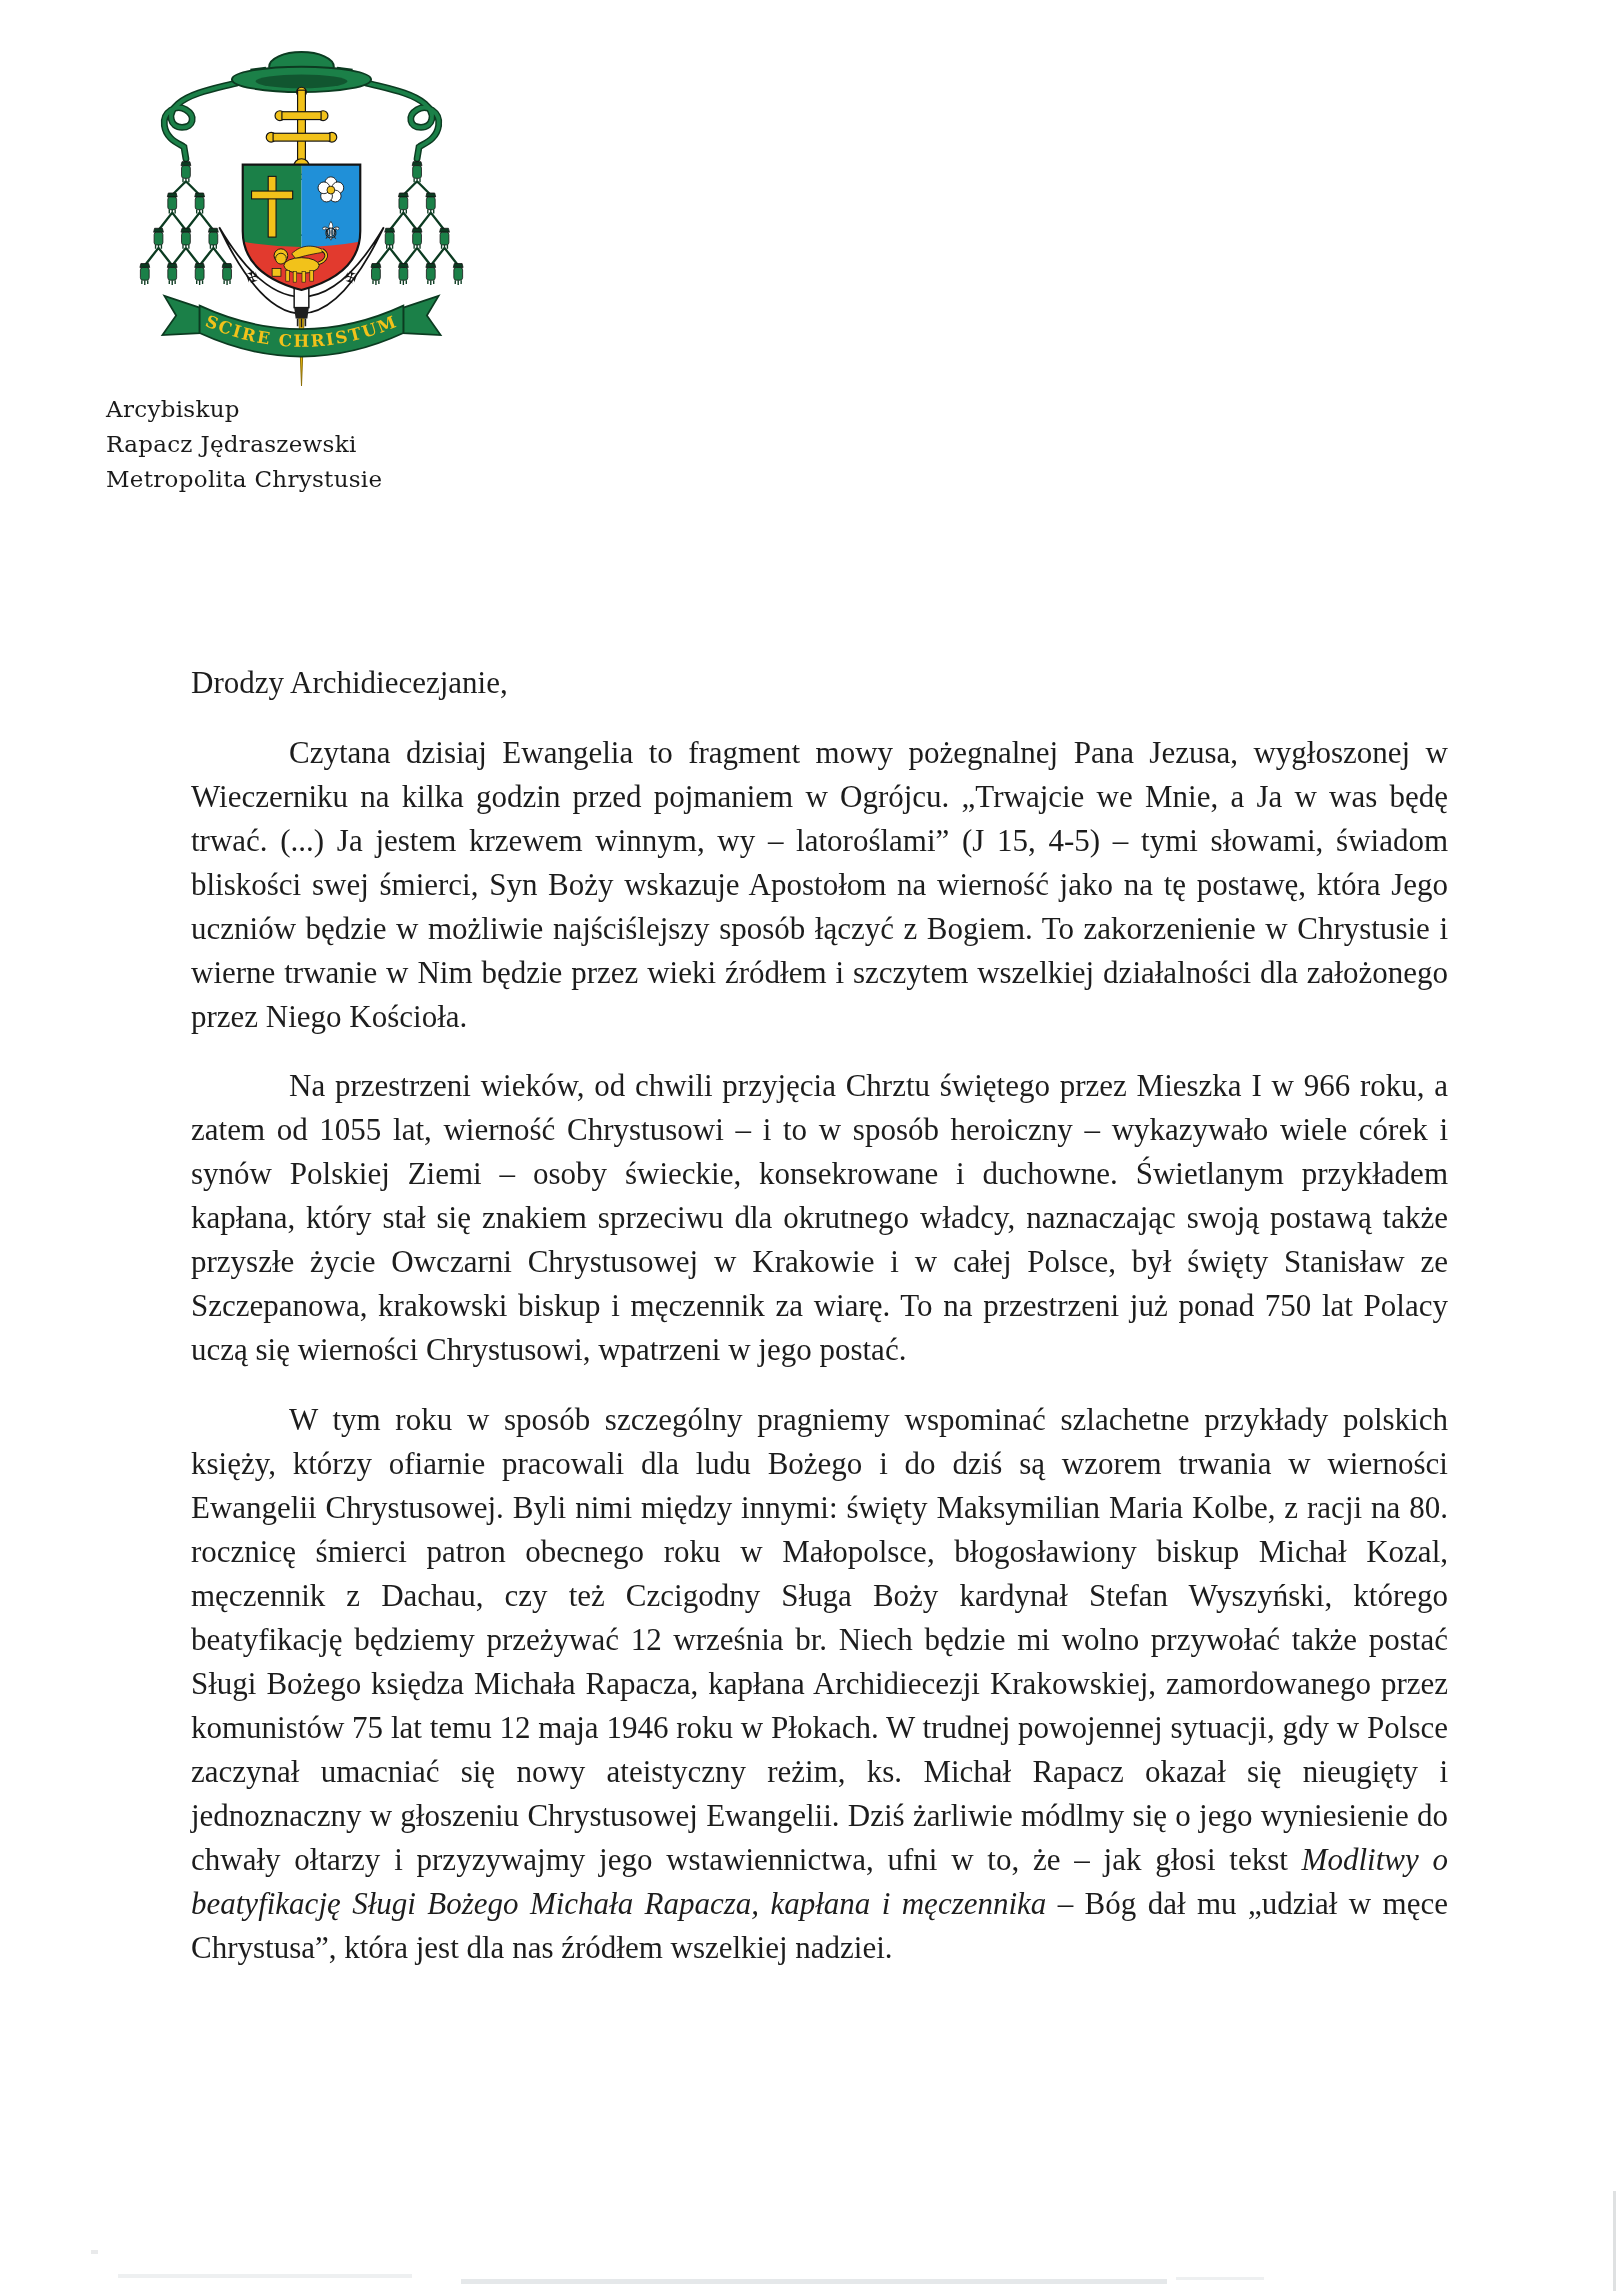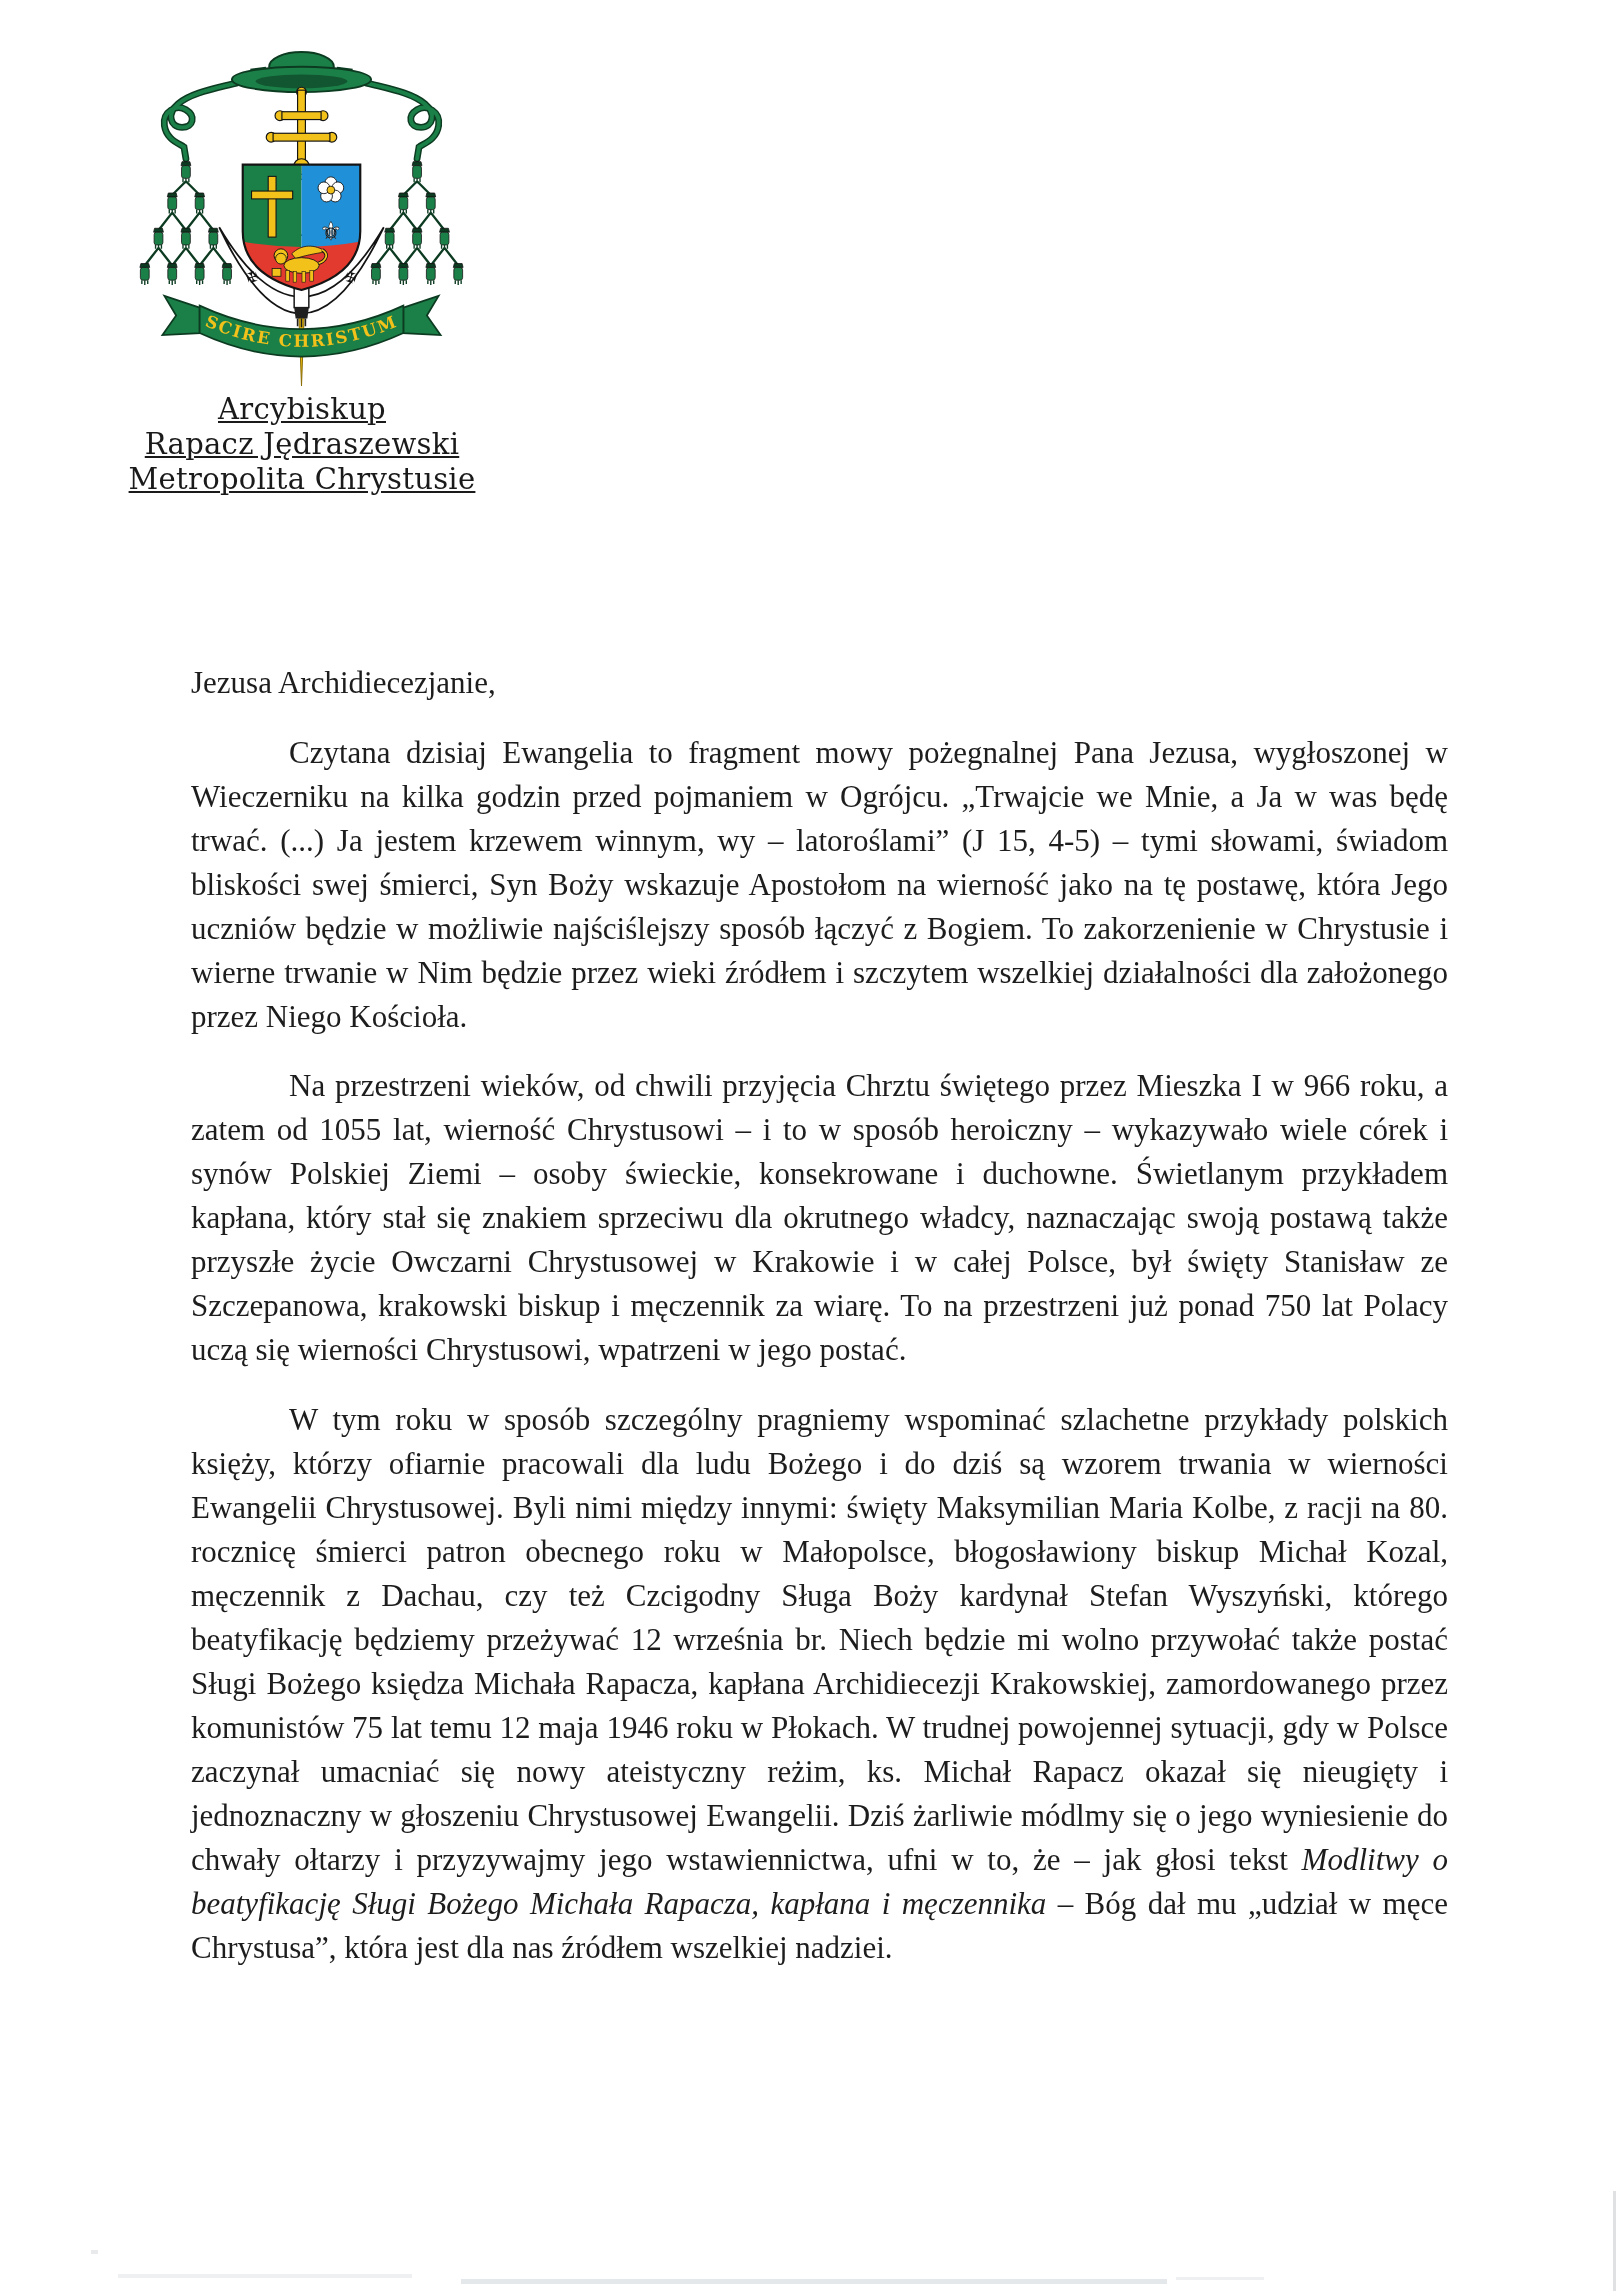--- a/index.html
+++ b/index.html
@@ -1,21 +1,21 @@
 <!DOCTYPE html>
 <html><head>
 <meta charset="utf-8">
 <style>
   html,body{margin:0;padding:0;background:#ffffff;}
   .page{position:relative;width:1620px;height:2292px;background:#ffffff;overflow:hidden;
         font-family:"Liberation Serif",serif;color:#1d1d1d;}
   .crest{position:absolute;left:135px;top:43px;width:333px;height:349px;}
-  .sender{position:absolute;left:106px;top:392px;width:392px;text-align:center;
-          font-family:"DejaVu Serif",serif;font-size:29px;line-height:35px;color:#1a1a1a;
-          letter-spacing:0.3px;text-decoration:underline;}
+  .sender{position:absolute;left:106px;top:392px;width:392px;text-align:left;
+          font-family:"DejaVu Serif",serif;font-size:23px;line-height:35px;color:#1a1a1a;
+          letter-spacing:0.3px;}
   .letter-body{position:absolute;left:191px;top:661px;width:1257px;
                font-size:31px;line-height:44px;text-align:justify;}
   .salutation{margin:0;text-indent:0;}
   .para{margin:25.5px 0 0 0;text-indent:98px;}
   .para em{font-style:italic;}
   .artifact{position:absolute;}
   svg text{user-select:none;}
 </style>
 </head>
 <body>
@@ -149,21 +149,21 @@
     </svg>
   </div>
 
   <div class="sender">
     <div>Arcybiskup</div>
     <div>Rapacz Jędraszewski</div>
     <div>Metropolita Chrystusie</div>
   </div>
 
   <div class="letter-body">
-    <p class="salutation">Jezusa Archidiecezjanie,</p>
+    <p class="salutation">Drodzy Archidiecezjanie,</p>
     <p class="para">Czytana dzisiaj Ewangelia to fragment mowy pożegnalnej Pana Jezusa, wygłoszonej w Wieczerniku na kilka godzin przed pojmaniem w Ogrójcu. „Trwajcie we Mnie, a Ja w was będę trwać. (...) Ja jestem krzewem winnym, wy – latoroślami” (J 15, 4-5) – tymi słowami, świadom bliskości swej śmierci, Syn Boży wskazuje Apostołom na wierność jako na tę postawę, która Jego uczniów będzie w możliwie najściślejszy sposób łączyć z Bogiem. To zakorzenienie w Chrystusie i wierne trwanie w Nim będzie przez wieki źródłem i szczytem wszelkiej działalności dla założonego przez Niego Kościoła.</p>
     <p class="para">Na przestrzeni wieków, od chwili przyjęcia Chrztu świętego przez Mieszka I w 966 roku, a zatem od 1055 lat, wierność Chrystusowi – i to w sposób heroiczny – wykazywało wiele córek i synów Polskiej Ziemi – osoby świeckie, konsekrowane i duchowne. Świetlanym przykładem kapłana, który stał się znakiem sprzeciwu dla okrutnego władcy, naznaczając swoją postawą także przyszłe życie Owczarni Chrystusowej w Krakowie i w całej Polsce, był święty Stanisław ze Szczepanowa, krakowski biskup i męczennik za wiarę. To na przestrzeni już ponad 750 lat Polacy uczą się wierności Chrystusowi, wpatrzeni w jego postać.</p>
     <p class="para"><span>W tym roku w sposób szczególny pragniemy wspominać szlachetne przykłady polskich księży, którzy ofiarnie pracowali dla ludu Bożego i do dziś są wzorem trwania w wierności Ewangelii Chrystusowej. Byli nimi między innymi: święty Maksymilian Maria Kolbe, z racji na 80. rocznicę śmierci patron obecnego roku w Małopolsce, błogosławiony biskup Michał Kozal, męczennik z Dachau, czy też Czcigodny Sługa Boży kardynał Stefan Wyszyński, którego beatyfikację będziemy przeżywać 12 września br. Niech będzie mi wolno przywołać także postać Sługi Bożego księdza Michała Rapacza, kapłana Archidiecezji Krakowskiej, zamordowanego przez komunistów 75 lat temu 12 maja 1946 roku w Płokach. W trudnej powojennej sytuacji, gdy w Polsce zaczynał umacniać się nowy ateistyczny reżim, ks. Michał Rapacz okazał się nieugięty i jednoznaczny w głoszeniu Chrystusowej Ewangelii. Dziś żarliwie módlmy się o jego wyniesienie do chwały ołtarzy i przyzywajmy jego wstawiennictwa, ufni w to, że – jak głosi tekst </span><em>Modlitwy o beatyfikację Sługi Bożego Michała Rapacza, kapłana i męczennika</em><span> – Bóg dał mu „udział w męce Chrystusa”, która jest dla nas źródłem wszelkiej nadziei.</span></p>
   </div>
 
   <div class="artifact" style="left:91px;top:2250px;width:6.9px;height:3.9px;background:#e9eaeb;"></div>
   <div class="artifact" style="left:118px;top:2274px;width:294px;height:3.9px;background:#eef0f1;"></div>
   <div class="artifact" style="left:461px;top:2279px;width:706px;height:4.9px;background:#e5e8ea;"></div>
   <div class="artifact" style="left:1176px;top:2277px;width:88px;height:2.9px;background:#eef0f1;"></div>
   <div class="artifact" style="left:1613px;top:2191px;width:2.9px;height:101px;background:#dfe1e2;"></div>

